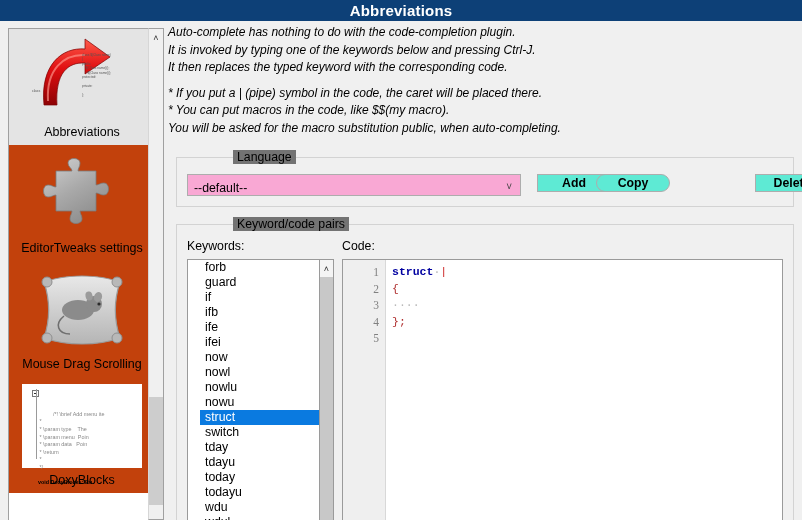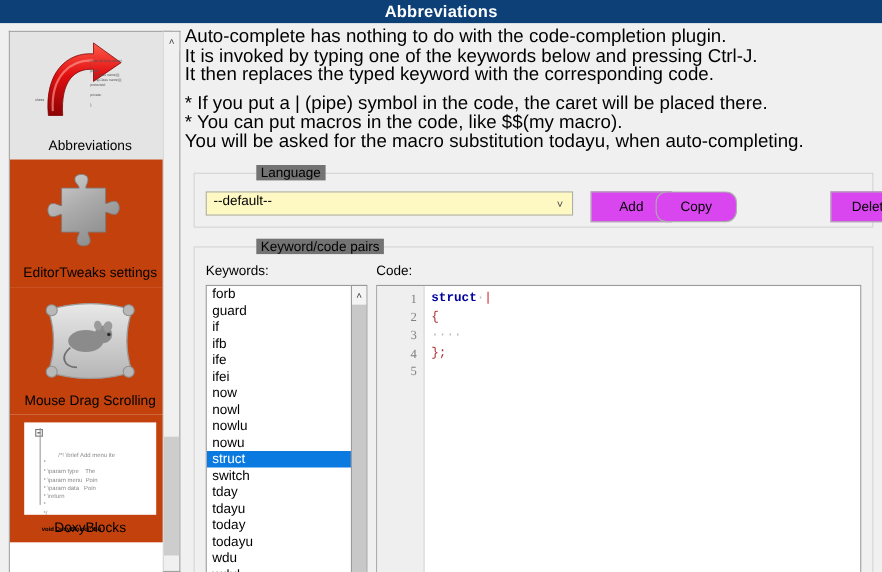--- a/index.html
+++ b/index.html
@@ -84,62 +84,63 @@
     display:flex;align-items:center;justify-content:center;
     background:#f0f0f0;color:#333;font-size:9px;
   }
   .sb-thumb{
     position:absolute;left:0;width:14px;background:#cdcdcd;
   }
 
   
   .content{position:absolute;left:168px;top:24px;width:634px;height:496px;}
 
-  .desc{font-size:17px;line-height:17.6px;color:#000;}
+  .desc{font-size:12px;line-height:17.6px;color:#000;font-style:italic;}
   .desc .blank{display:block;height:8px;}
 
   
   .group{position:absolute;border:1px solid #d3d3d3;border-radius:0;}
   .group>.legend{
     position:absolute;top:-8px;left:8px;background:#737373;padding:0 4px;
     font-size:12.3px;color:#000;margin-left:48px;
   }
 
   .lang-group{left:8px;top:133px;width:616px;height:48px;}
   .combo{
     position:absolute;left:10px;top:16px;width:334px;height:22px;
-    background:#fef9c3;border:1px solid #adadad;box-sizing:border-box;
-    display:flex;align-items:flex-start;padding:0 6px;font-size:12.3px;color:#000;
+    background:#f9a8d4;border:1px solid #adadad;box-sizing:border-box;
+    display:flex;align-items:flex-end;padding:0 6px;font-size:12.3px;color:#000;
   }
   .combo .arrow{
     position:absolute;right:8px;top:0;height:22px;display:flex;align-items:center;
     font-size:10px;color:#444;
   }
   .btn{
-    position:absolute;top:16px;height:28px;width:74px;
-    background:#d946ef;border:1px solid #adadad;box-sizing:border-box;
+    position:absolute;top:16px;height:18px;width:74px;
+    background:#5eead4;border:1px solid #adadad;box-sizing:border-box;
     display:flex;align-items:center;justify-content:center;
-    font-size:12.3px;color:#000;
+    font-size:12.3px;color:#000;font-weight:bold;
   }
   .btn-add{left:360px;}
   .btn-copy{left:419px;border-radius:10px;}
   .btn-delete{left:530px;margin-left:48px;}
 
   .kc-group{left:8px;top:200px;width:616px;height:300px;}
   .kw-label{position:absolute;left:10px;top:14px;font-size:12.3px;}
   .code-label{position:absolute;left:165px;top:14px;font-size:12.3px;}
 
   .kw-list{
     position:absolute;left:10px;top:34px;width:146px;height:266px;
     background:#ffffff;border:1px solid #9a9a9a;box-sizing:border-box;
     overflow:hidden;
   }
   .kw-item{
     height:15px;line-height:15px;padding-left:5px;font-size:12.3px;color:#000;
     white-space:nowrap;
+    margin-left:12px;
   }
   .kw-item.sel{background:#0a7ae0;color:#ffffff;}
 
   .kw-scroll{
     position:absolute;left:142px;top:34px;width:15px;height:266px;
     background:#f0f0f0;border:1px solid #9a9a9a;box-sizing:border-box;
   }
   .kw-arrow{
     position:absolute;left:0;top:0;width:13px;height:17px;
     display:flex;align-items:center;justify-content:center;font-size:9px;color:#333;
@@ -280,21 +281,21 @@
 
   <div class="content">
 
     <div class="desc">
       <div>Auto-complete has nothing to do with the code-completion plugin.</div>
       <div>It is invoked by typing one of the keywords below and pressing Ctrl-J.</div>
       <div>It then replaces the typed keyword with the corresponding code.</div>
       <span class="blank"></span>
       <div>* If you put a | (pipe) symbol in the code, the caret will be placed there.</div>
       <div>* You can put macros in the code, like $$(my macro).</div>
-      <div>  You will be asked for the macro substitution todayu, when auto-completing.</div>
+      <div>  You will be asked for the macro substitution public, when auto-completing.</div>
     </div>
 
     <div class="group lang-group">
       <div class="legend">Language</div>
 
       <div class="combo">
         <span>--default--</span>
         <span class="arrow">˅</span>
       </div>
 

